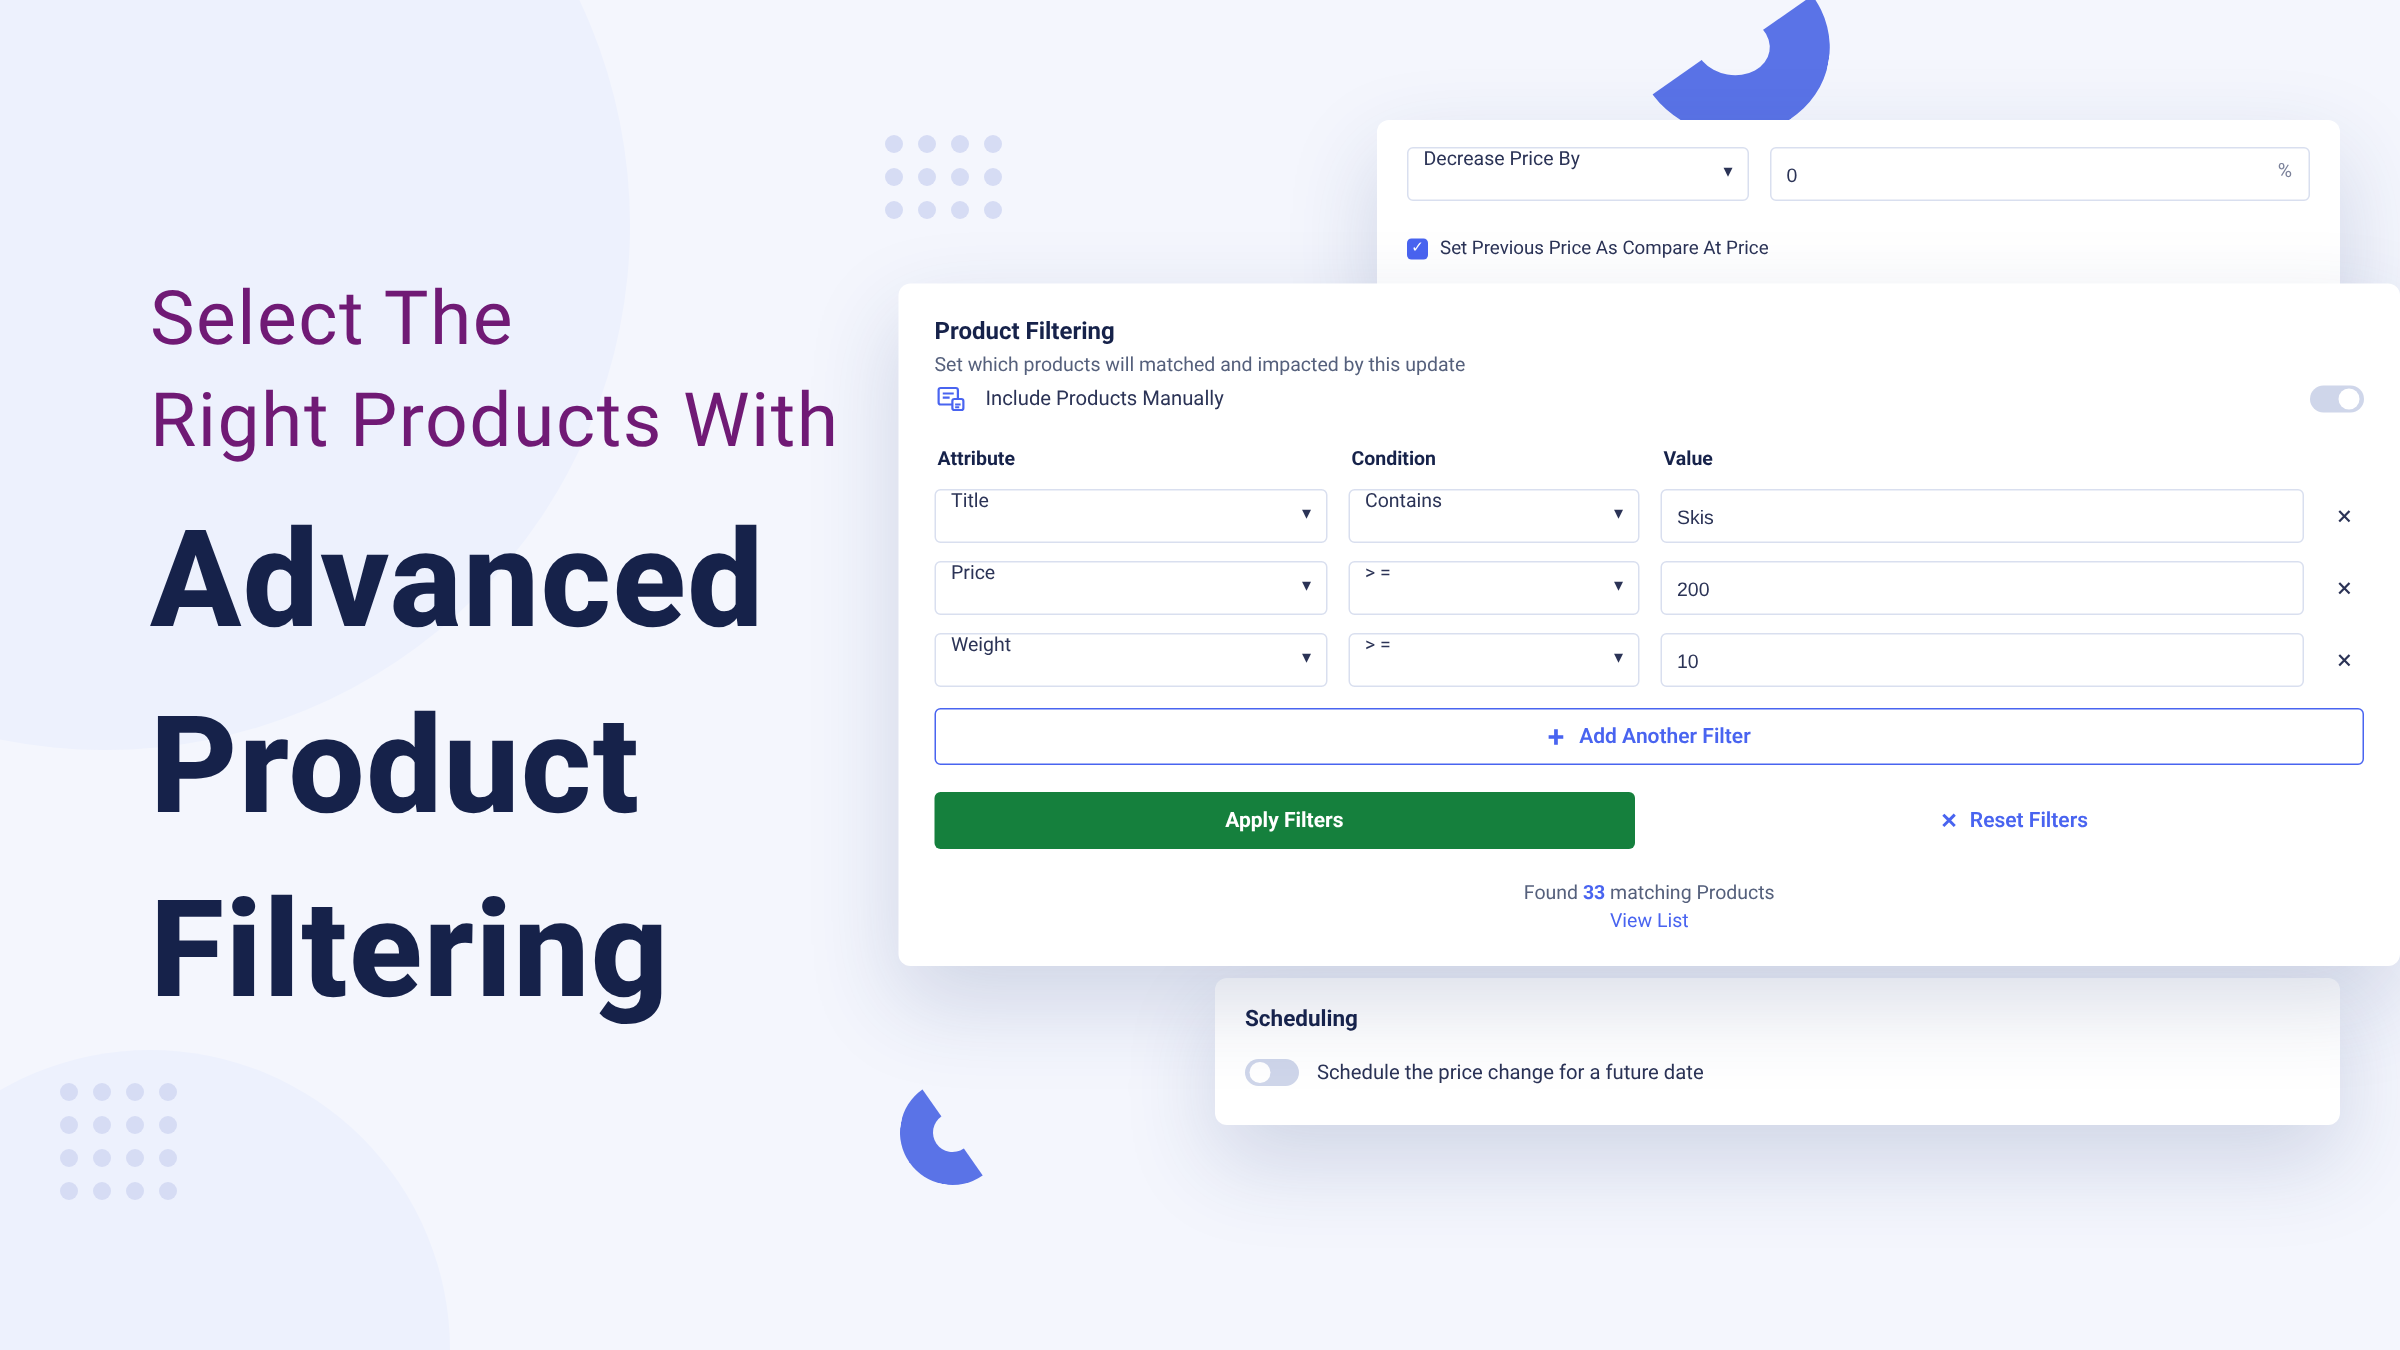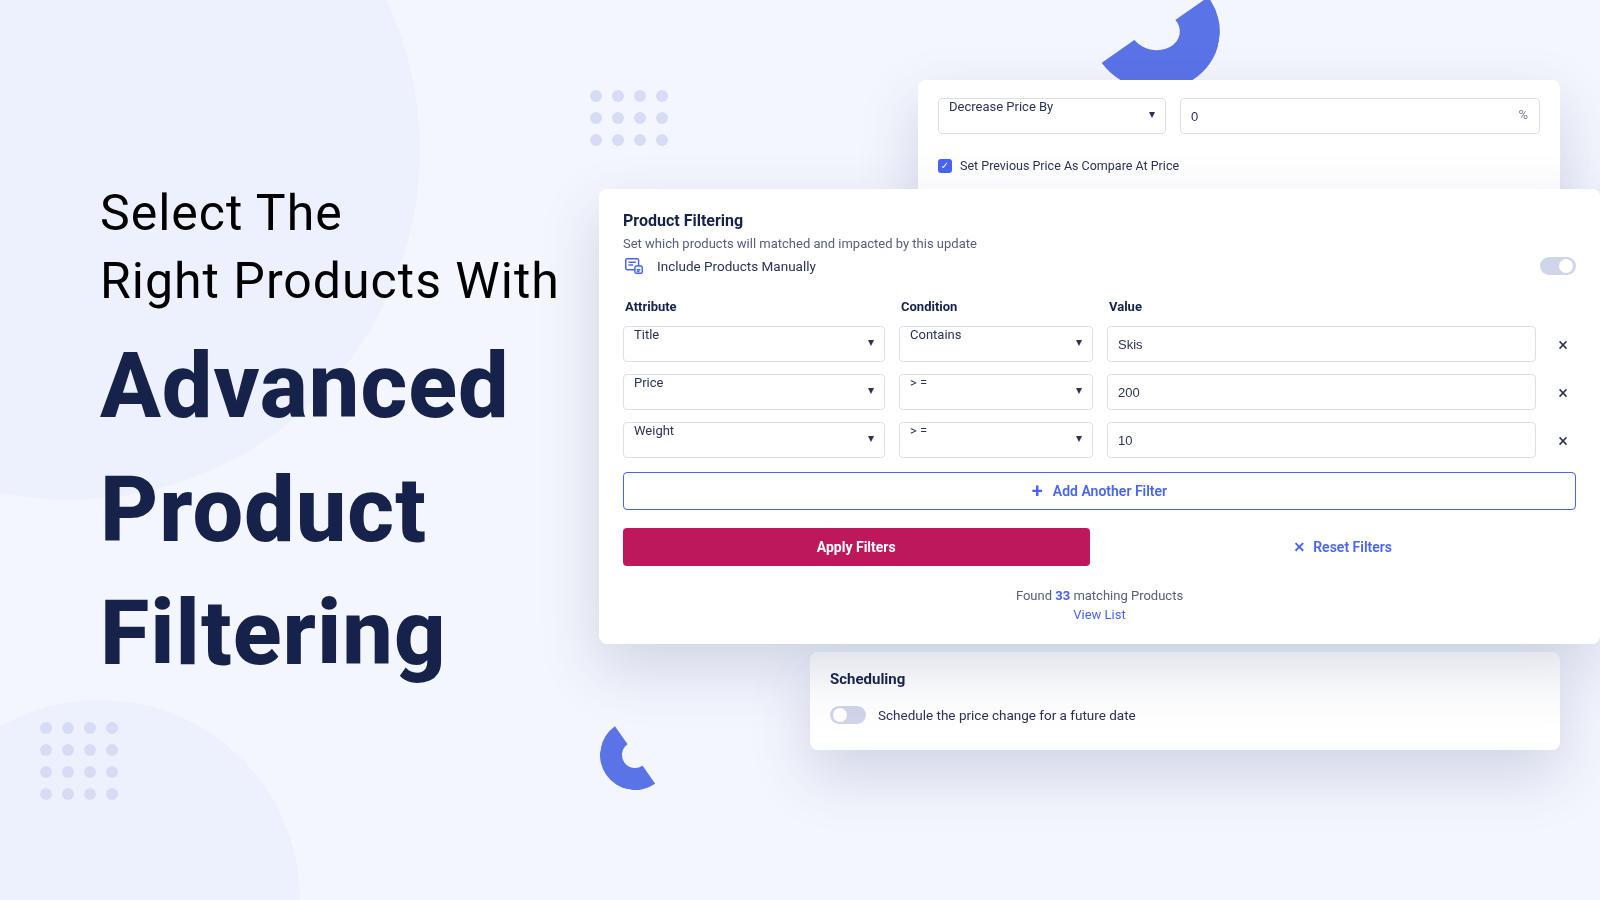--- a/index.html
+++ b/index.html
@@ -10,21 +10,21 @@
 .bg-circle-bl{position:absolute;width:400px;height:400px;border-radius:50%;background:#edf1fd;bottom:-200px;left:-100px;z-index:0}
 .dots{position:absolute;display:grid;grid-template-columns:repeat(4,12px);grid-auto-rows:12px;gap:10px;z-index:0}
 .dots span{width:12px;height:12px;border-radius:50%;background:#d6dcf4}
 .dots-top{top:90px;left:590px}
 .dots-bottom{bottom:100px;left:40px}
 .swoosh-tr{position:absolute;top:-30px;right:380px;width:130px;height:120px;border:40px solid #5a73e7;border-left-color:transparent;border-top-color:transparent;border-radius:50%;transform:rotate(10deg);z-index:0}
 .swoosh-bl{position:absolute;bottom:110px;left:600px;width:70px;height:70px;border:22px solid #5a73e7;border-right-color:transparent;border-top-color:transparent;border-radius:50%;transform:rotate(10deg);z-index:0}
 
 
 .headline{position:absolute;left:100px;top:180px;width:520px;z-index:1}
-.headline .thin{font-size:50px;font-weight:400;color:#000000;line-height:1.35;letter-spacing:1px}
+.headline .thin{font-size:50px;font-weight:400;color:#701a75;line-height:1.35;letter-spacing:1px}
 .headline .bold{font-size:90px;font-weight:800;color:#16224a;line-height:1.15;margin-top:20px;letter-spacing:1px}
 
 
 .stage{position:absolute;right:0;top:80px;z-index:2}
 .card{background:#fff;border-radius:8px;box-shadow:0 24px 60px rgba(40,60,120,.18);position:absolute}
 .card-back{width:642px;right:40px;top:0;padding:18px 20px 26px;z-index:2}
 .card-front{width:1001px;right:0;top:109px;padding:22px 24px;z-index:3}
 .card-sched{width:750px;right:40px;top:572px;padding:18px 20px 26px;z-index:2}
 
 .row{display:flex;gap:14px;align-items:center}
@@ -61,21 +61,21 @@
 .filter-row{display:flex;gap:14px;margin-top:12px;align-items:center}
 .filter-row .sel.attr{width:262px;flex:none}
 .filter-row .sel.cond{width:194px;flex:none}
 .filter-row .inp.val{flex:1}
 .rm{width:26px;text-align:center;color:#2b3356;font-size:18px;cursor:pointer}
 
 .add-btn{margin-top:14px;height:38px;border:1px solid #4964f0;border-radius:4px;display:flex;align-items:center;justify-content:center;gap:10px;color:#4964f0;font-weight:600;font-size:14px;cursor:pointer}
 .plus{font-size:20px;line-height:1}
 
 .action-row{display:flex;gap:20px;margin-top:18px}
-.apply{flex:1;height:38px;background:#be185d;border-radius:4px;display:flex;align-items:center;justify-content:center;color:#fff;font-weight:700;font-size:14px;cursor:pointer}
+.apply{flex:1;height:38px;background:#15803d;border-radius:4px;display:flex;align-items:center;justify-content:center;color:#fff;font-weight:700;font-size:14px;cursor:pointer}
 .reset{flex:1;display:flex;align-items:center;justify-content:center;gap:8px;color:#4964f0;font-weight:600;font-size:14px;cursor:pointer}
 
 .found{margin-top:22px;text-align:center;font-size:13px;color:#55607c}
 .found .n{color:#4964f0;font-weight:700}
 .viewlist{text-align:center;color:#4964f0;font-weight:400;font-size:13px;margin-top:4px;cursor:pointer}
 
 .sched .h2{font-size:15px}
 .sched-row{display:flex;align-items:center;gap:12px;margin-top:18px}
 </style>
 </head>

